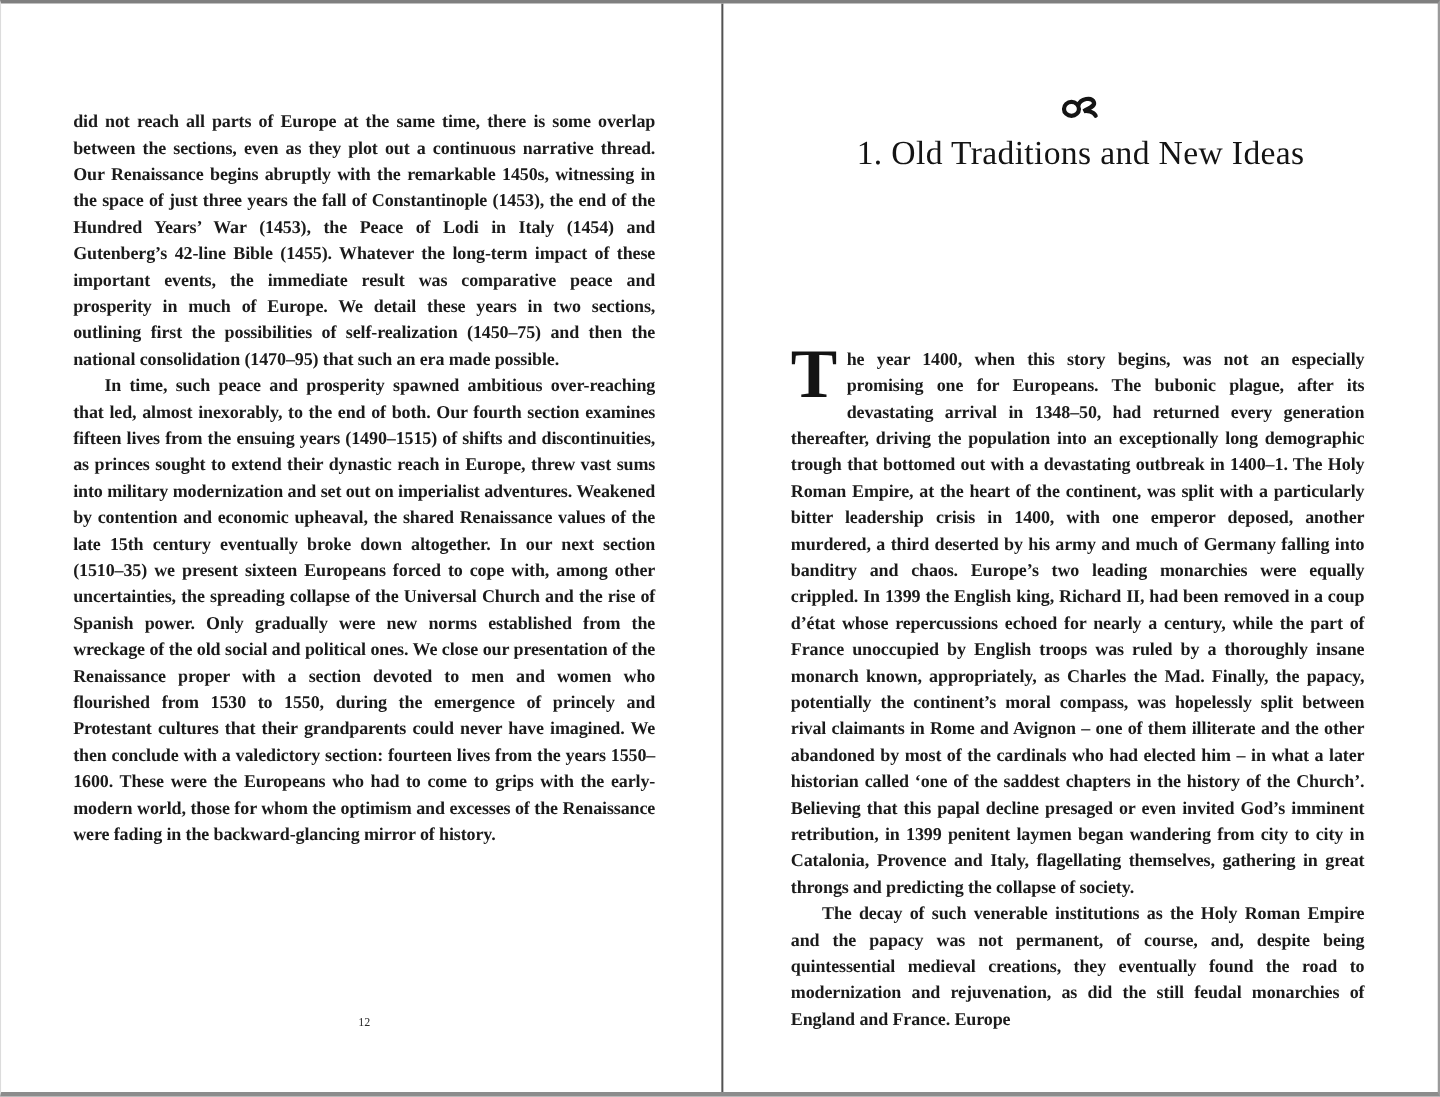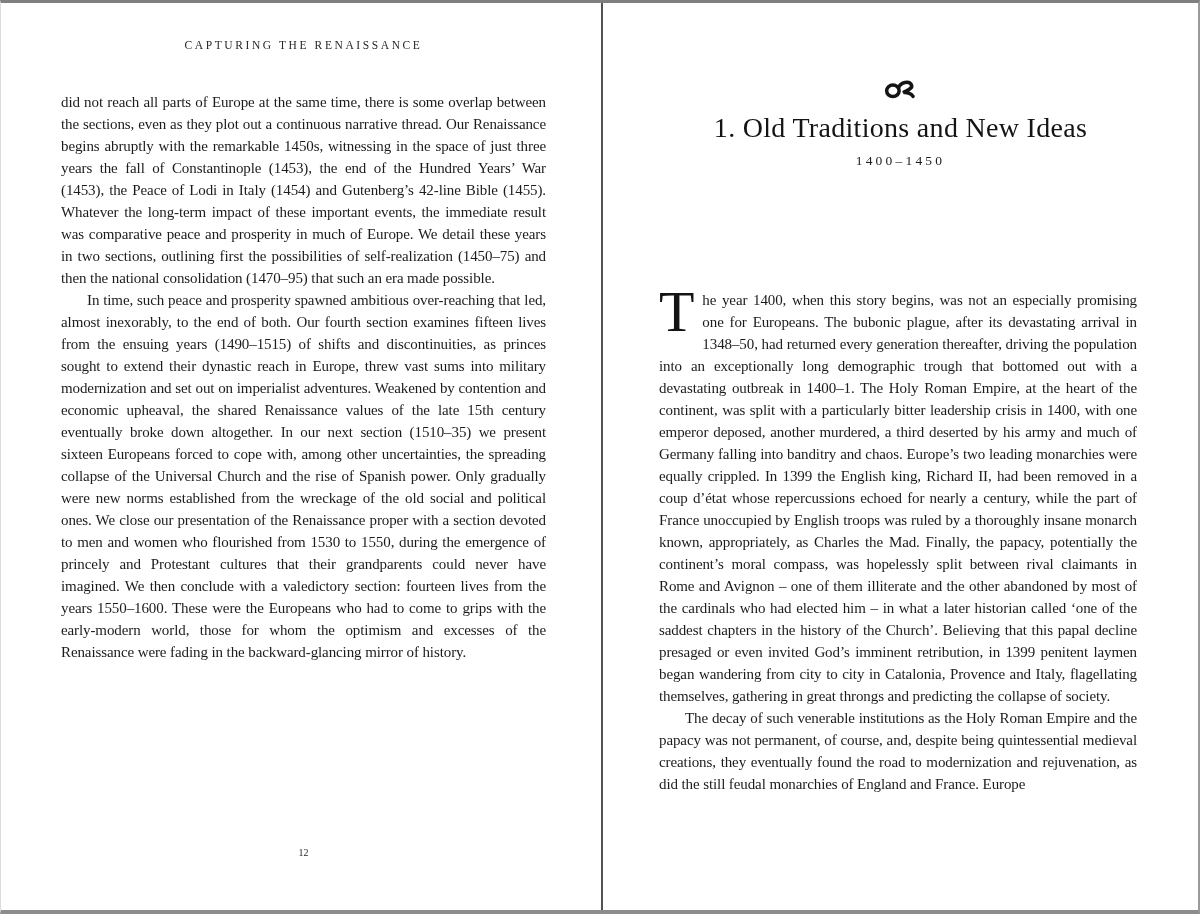--- a/index.html
+++ b/index.html
@@ -35,20 +35,21 @@
     white-space: nowrap;
   }
 
   .body-block {
     position: absolute;
     font-size: 15px;
     line-height: 22px;
     letter-spacing: -0.1px;
     text-align: justify;
     color: #1b1b1b;
+    font-weight: bold;
   }
   .body-block-left { top: 88px; left: 60px; width: 485px; }
   .body-block-right { top: 286px; left: 56px; width: 478px; }
   .body-block p { margin: 0; }
   .body-block p.indented { text-indent: 26px; }
 
   .chapter-head {
     position: absolute;
     top: 76px;
     left: 0;
@@ -90,21 +91,20 @@
   }
   .page-number-left { left: 60px; width: 485px; }
   .page-number-right { left: 56px; width: 478px; }
 </style>
 </head>
 <body>
 
 <div class="frame">
 
   <div class="page page-left">
-    <div class="running-header">CAPTURING THE RENAISSANCE</div>
 
     <div class="body-block body-block-left">
       <p>did not reach all parts of Europe at the same time, there is some overlap between the sections, even as they plot out a continuous narrative thread. Our Renaissance begins abruptly with the remarkable 1450s, witnessing in the space of just three years the fall of Constantinople (1453), the end of the Hundred Years’ War (1453), the Peace of Lodi in Italy (1454) and Gutenberg’s 42-line Bible (1455). Whatever the long-term impact of these important events, the immediate result was comparative peace and prosperity in much of Europe. We detail these years in two sections, outlining first the possibilities of self-realization (1450–75) and then the national consolidation (1470–95) that such an era made possible.</p>
       <p class="indented">In time, such peace and prosperity spawned ambitious over-reaching that led, almost inexorably, to the end of both. Our fourth section examines fifteen lives from the ensuing years (1490–1515) of shifts and discontinuities, as princes sought to extend their dynastic reach in Europe, threw vast sums into military modernization and set out on imperialist adventures. Weakened by contention and economic upheaval, the shared Renaissance values of the late 15th century eventually broke down altogether. In our next section (1510–35) we present sixteen Europeans forced to cope with, among other uncertainties, the spreading collapse of the Universal Church and the rise of Spanish power. Only gradually were new norms established from the wreckage of the old social and political ones. We close our presentation of the Renaissance proper with a section devoted to men and women who flourished from 1530 to 1550, during the emergence of princely and Protestant cultures that their grandparents could never have imagined. We then conclude with a valedictory section: fourteen lives from the years 1550–1600. These were the Europeans who had to come to grips with the early-modern world, those for whom the optimism and excesses of the Renaissance were fading in the backward-glancing mirror of history.</p>
     </div>
 
     <div class="page-number page-number-left">12</div>
   </div>
 
   <div class="page-divider"></div>
@@ -113,21 +113,20 @@
     <div class="chapter-head">
       <span class="ornament">
         <svg width="35" height="22" viewBox="0 0 46 28" aria-hidden="true">
           <g fill="none" stroke="#141414" stroke-width="4.6" stroke-linecap="round">
             <ellipse cx="13" cy="15" rx="8.2" ry="7.6"></ellipse>
             <path d="M20.5 11 C 23 3.5, 35 1.5, 37.5 7.5 C 39.5 12.5, 31 14, 26.5 17.5 C 30 16.5, 37 18, 39.5 22.5"></path>
           </g>
         </svg>
       </span>
       <h1 class="chapter-title">1. Old Traditions and New Ideas</h1>
-      <div class="chapter-dates">1400–1450</div>
     </div>
 
     <div class="body-block body-block-right">
       <p><span class="dropcap">T</span><span>he year 1400, when this story begins, was not an especially promising one for Europeans. The bubonic plague, after its devastating arrival in 1348–50, had returned every generation thereafter, driving the population into an exceptionally long demographic trough that bottomed out with a devastating outbreak in 1400–1. The Holy Roman Empire, at the heart of the continent, was split with a particularly bitter leadership crisis in 1400, with one emperor deposed, another murdered, a third deserted by his army and much of Germany falling into banditry and chaos. Europe’s two leading monarchies were equally crippled. In 1399 the English king, Richard II, had been removed in a coup d’état whose repercussions echoed for nearly a century, while the part of France unoccupied by English troops was ruled by a thoroughly insane monarch known, appropriately, as Charles the Mad. Finally, the papacy, potentially the continent’s moral compass, was hopelessly split between rival claimants in Rome and Avignon – one of them illiterate and the other abandoned by most of the cardinals who had elected him – in what a later historian called ‘one of the saddest chapters in the history of the Church’. Believing that this papal decline presaged or even invited God’s imminent retribution, in 1399 penitent laymen began wandering from city to city in Catalonia, Provence and Italy, flagellating themselves, gathering in great throngs and predicting the collapse of society.</span></p>
       <p class="indented">The decay of such venerable institutions as the Holy Roman Empire and the papacy was not permanent, of course, and, despite being quintessential medieval creations, they eventually found the road to modernization and rejuvenation, as did the still feudal monarchies of England and France. Europe</p>
     </div>
 
   </div>
 
 </div>

